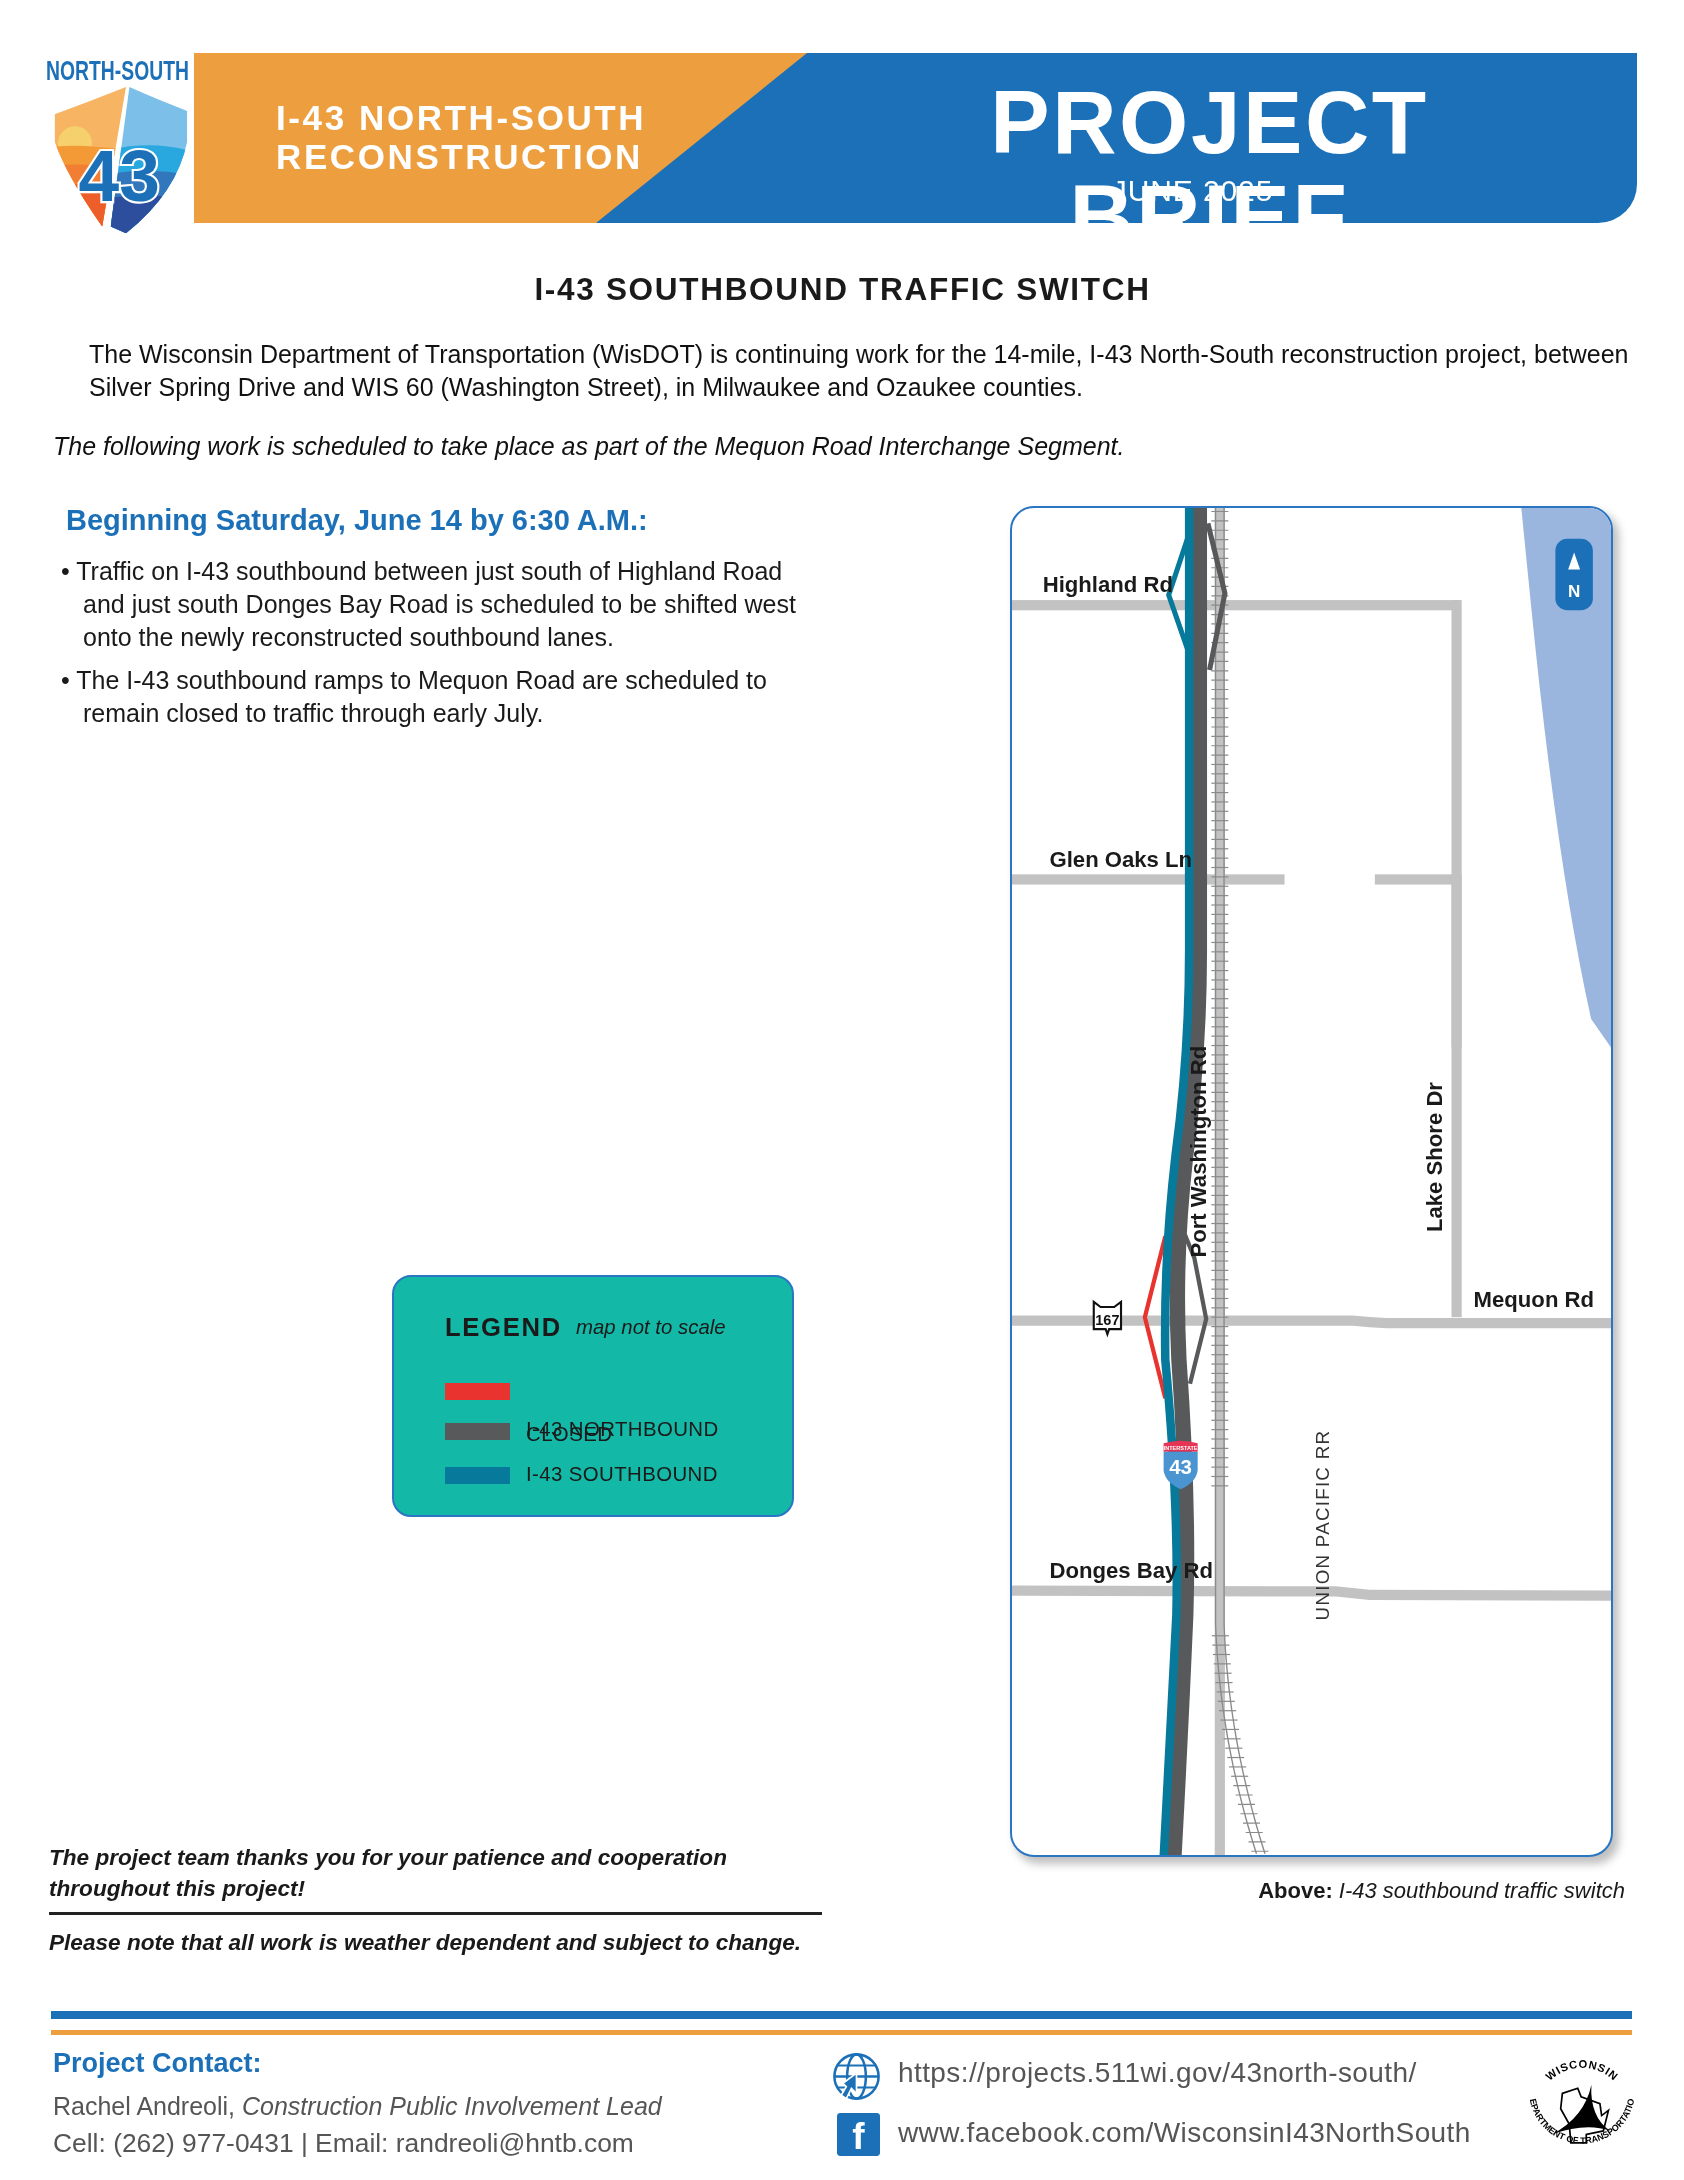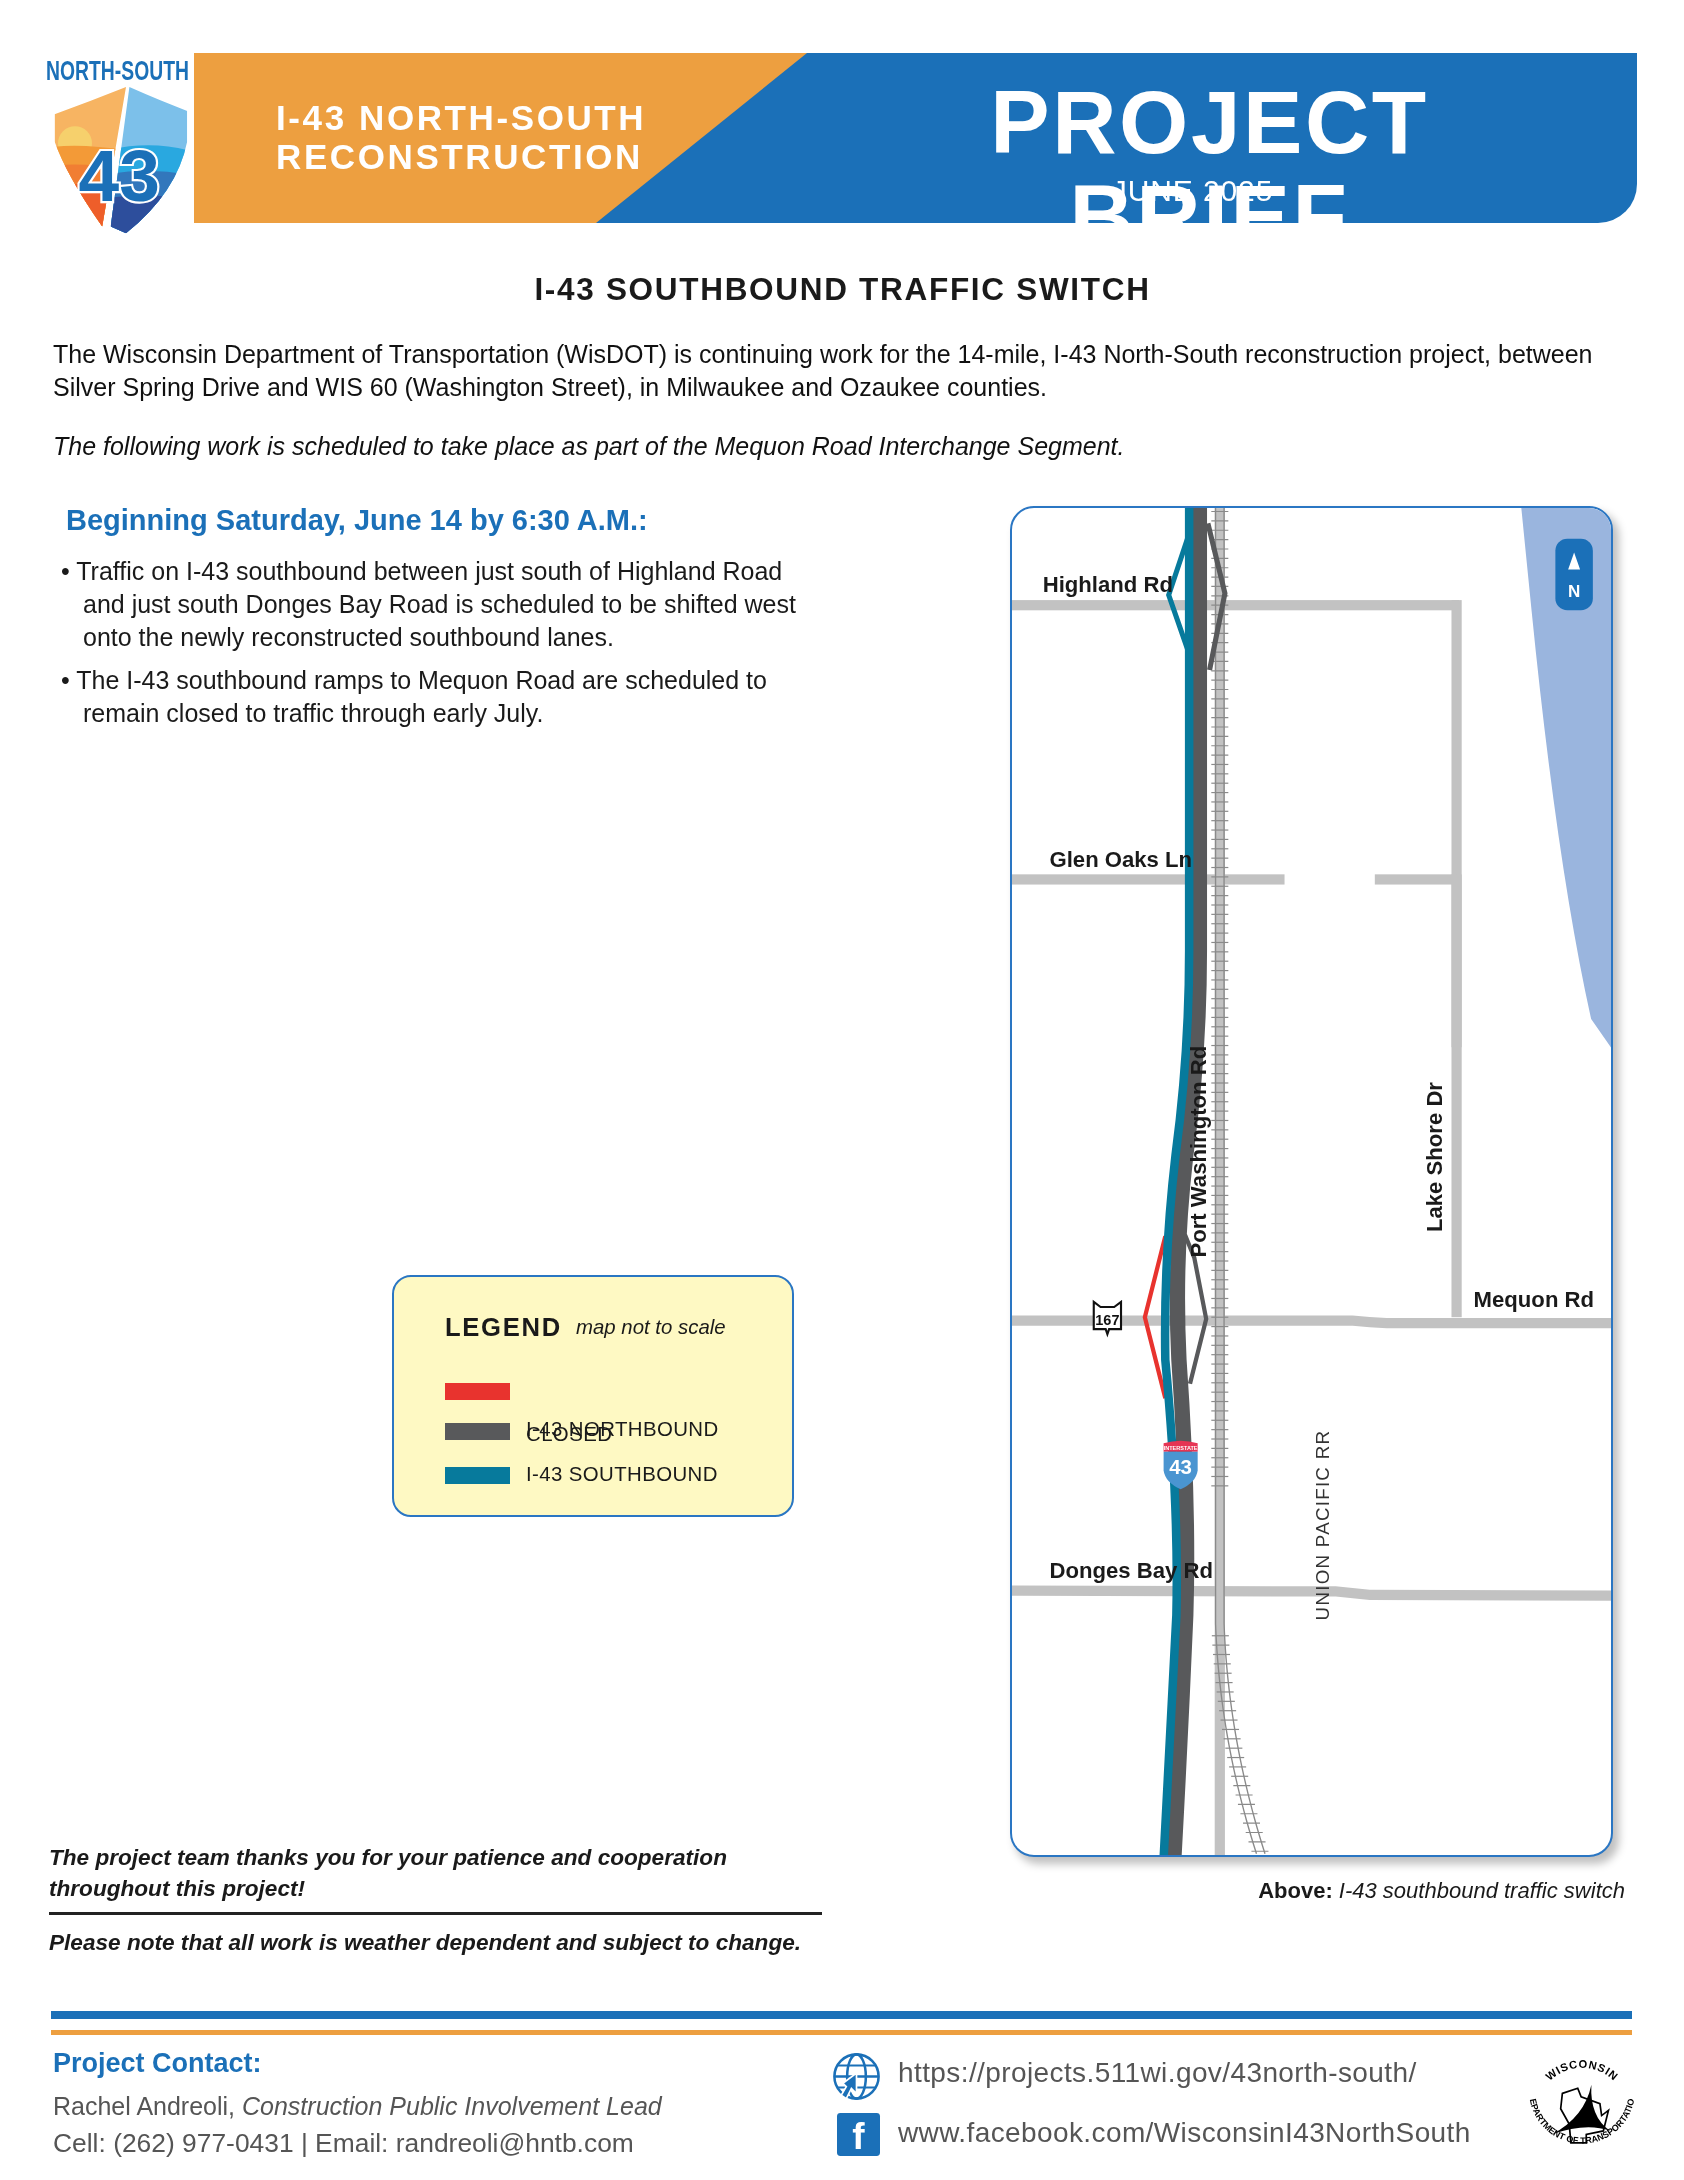--- a/index.html
+++ b/index.html
@@ -25,21 +25,21 @@
                   font-size:31.5px; letter-spacing:1.7px; }
   .para { left:53px; width:1550px; font-size:25px; line-height:33px; color:#111; }
   #section-heading { left:66px; top:504px; color:#1B70B8; font-weight:bold; font-size:29px; }
   ul#bullets { left:61px; top:555px; width:767px; margin:0; padding:0; list-style:none;
                font-size:25px; line-height:33px; }
   ul#bullets li { padding-left:22px; text-indent:-22px; margin-bottom:10.2px; }
   ul#bullets li::before { content:"• "; }
 
   
   #legend { left:392px; top:1275px; width:402px; height:242px; border:2.6px solid #2A76C3;
-            border-radius:19px; box-sizing:border-box; background:#fef9c3; }
+            border-radius:19px; box-sizing:border-box; background:#14b8a6; }
   #legend-title { left:51px; top:36px; font-weight:bold; font-size:25.6px; letter-spacing:1.7px; }
   #legend-sub { left:182px; top:39px; font-style:italic; font-size:20.4px; }
   .lg-swatch { left:51px; width:65px; height:17px; }
   .lg-label { left:132px; font-size:20.4px; letter-spacing:0.4px; }
 
   
   #map { left:1010px; top:506px; width:603px; height:1351px; border:2.6px solid #2A76C3;
          border-radius:24px; box-sizing:border-box; overflow:hidden; background:#fff;
          box-shadow: 5.1px 6.8px 8.5px rgba(0,0,0,0.25); }
   #map svg { position:absolute; left:0; top:0; }
@@ -98,21 +98,21 @@
 </svg>
 
 <div class="abs" id="hdr-title">
   <div>I-43 NORTH-SOUTH</div>
   <div>RECONSTRUCTION</div>
 </div>
 <div class="abs" id="brief-title">PROJECT BRIEF</div>
 <div class="abs" id="brief-date">JUNE 2025</div>
 
 <div class="abs" id="main-heading">I-43 SOUTHBOUND TRAFFIC SWITCH</div>
-<div class="abs para" style="top:338px;">The Wisconsin Department of Transportation (WisDOT) is continuing work for the 14-mile, I-43 North-South reconstruction project, between Silver Spring Drive and WIS 60 (Washington Street), in Milwaukee and Ozaukee counties.</div>
+<div class="abs para" style="top:338px;margin-left:36px;">The Wisconsin Department of Transportation (WisDOT) is continuing work for the 14-mile, I-43 North-South reconstruction project, between Silver Spring Drive and WIS 60 (Washington Street), in Milwaukee and Ozaukee counties.</div>
 <div class="abs para" style="top:430px;font-style:italic;">The following work is scheduled to take place as part of the Mequon Road Interchange Segment.</div>
 <div class="abs" id="section-heading">Beginning Saturday, June 14 by 6:30 A.M.:</div>
 <ul class="abs" id="bullets">
   <li>Traffic on I-43 southbound between just south of Highland Road and just south Donges Bay Road is scheduled to be shifted west onto the newly reconstructed southbound lanes.</li>
   <li>The I-43 southbound ramps to Mequon Road are scheduled to remain closed to traffic through early July.</li>
 </ul>
 
 <div class="abs" id="legend">
   <div class="abs" id="legend-title">LEGEND</div>
   <div class="abs" id="legend-sub">map not to scale</div>

